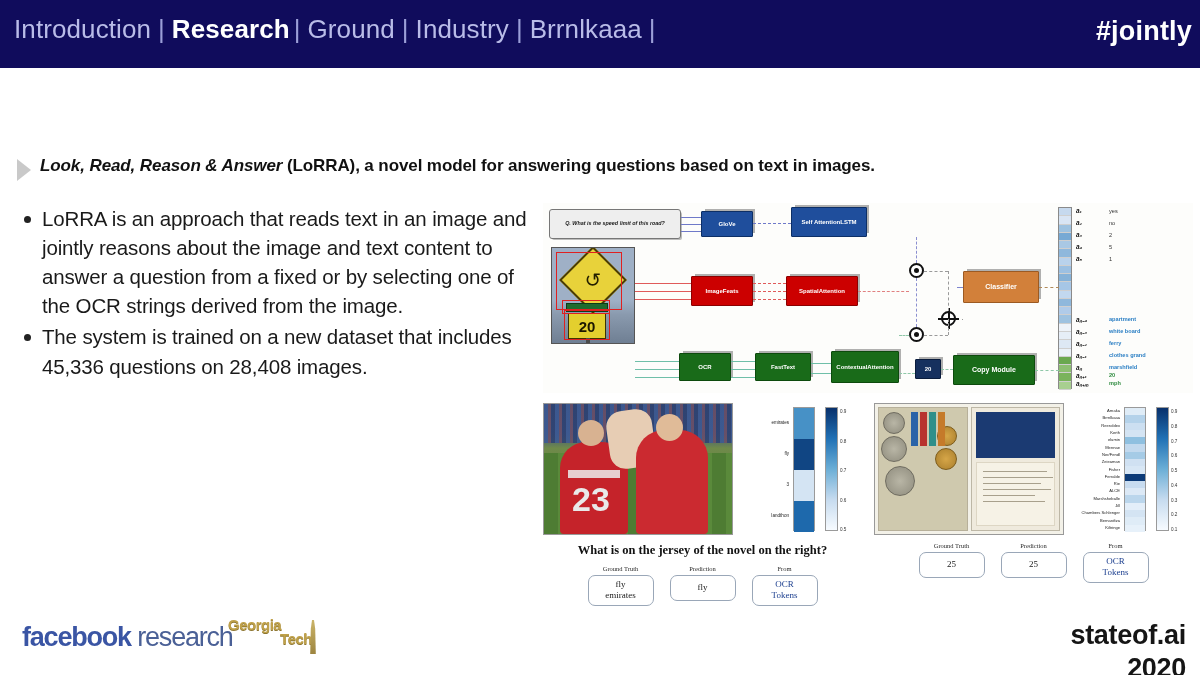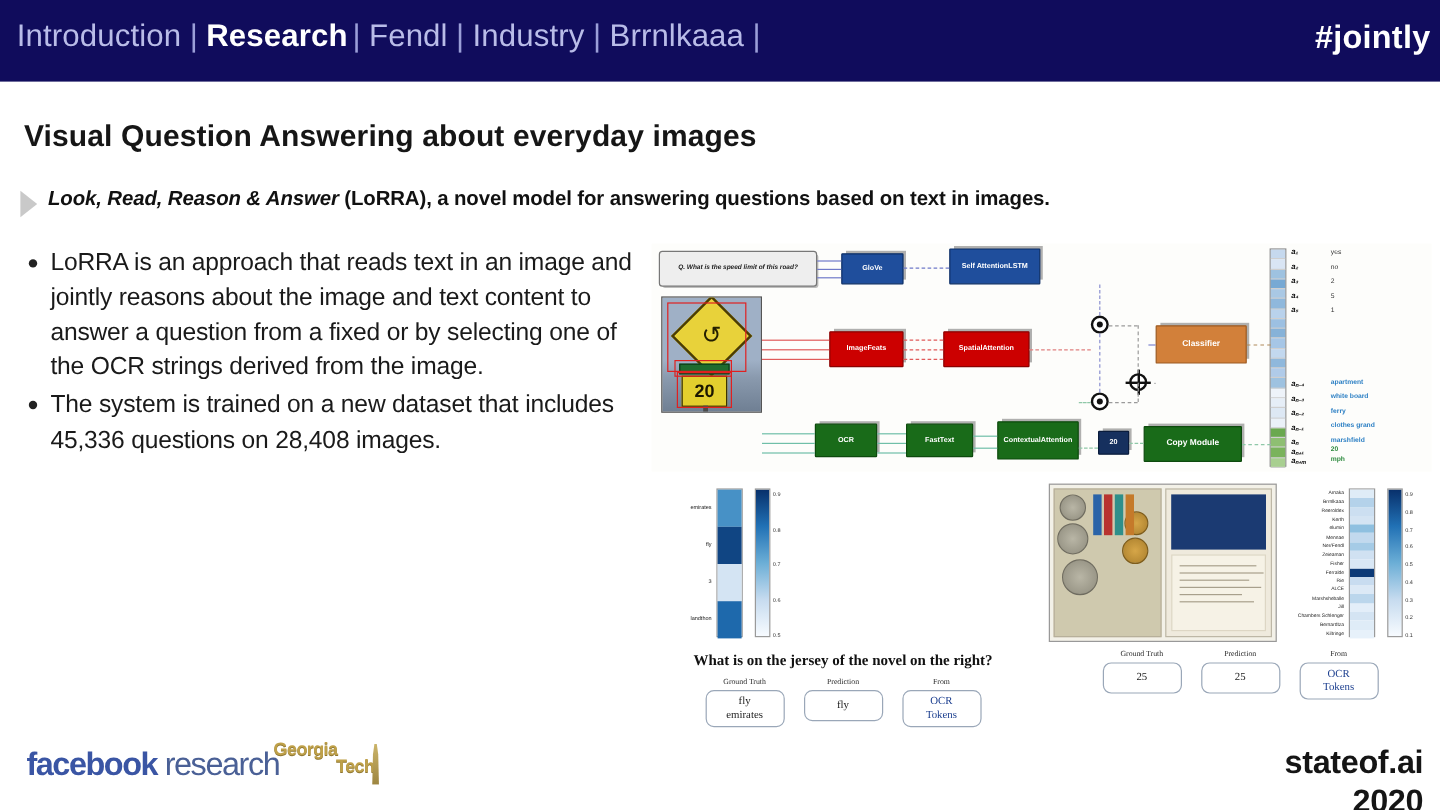--- a/index.html
+++ b/index.html
@@ -272,31 +272,30 @@
 <body>
 
 <div class="slide">
 
   <div class="header">
     <div class="nav" id="nav-container">
         <span class="nav-item">Introduction</span>
         <span class="nav-sep">|</span>
         <span class="nav-item active">Research</span>
         <span class="nav-sep">|</span>
-        <span class="nav-item">Fendl</span>
+        <span class="nav-item">Ground</span>
         <span class="nav-sep">|</span>
         <span class="nav-item">Industry</span>
         <span class="nav-sep">|</span>
         <span class="nav-item">Brrnlkaaa</span>
         <span class="nav-sep">|</span>
       </div>
     <div class="hashtag">#jointly</div>
   </div>
 
-  <div class="title">Visual Question Answering about everyday images</div>
 
   <div class="subtitle-row">
     <div class="tri"></div>
     <div class="subtitle">
       <span class="ital">Look, Read, Reason &amp; Answer</span><span> (LoRRA), a novel model for answering questions based on text in images.</span>
     </div>
   </div>
 
   <div class="bullets" id="bullets-container">
       <div class="bullet">
@@ -447,20 +446,31 @@
         <div style="position: absolute; left: 496px; top: 84px; width: 20px; height: 1px; border-top: 1px dashed rgb(176, 138, 90);"></div>
         <div style="position: absolute; left: 492px; top: 167px; width: 24px; height: 1px; border-top: 1px dashed rgb(143, 200, 168);"></div>
         <div style="position: absolute; left: 398px; top: 166px; width: 12px; height: 1px; border-top: 1px dashed rgb(143, 200, 168);"></div>
         <div style="position: absolute; left: 356px; top: 170px; width: 16px; height: 1px; border-top: 1px dashed rgb(143, 200, 168);"></div>
       </div>
 
     <div class="examples">
 
       <div class="example">
         <div class="ex-imgrow">
+          <div class="soccer">
+            <div class="crowd"></div>
+            <div class="pitch"></div>
+            <div class="p1"></div>
+            <div class="head1"></div>
+            <div class="nameband"></div>
+            <div class="num">23</div>
+            <div class="arms"></div>
+            <div class="p2"></div>
+            <div class="head2"></div>
+          </div>
           <div class="heat" id="heat0">
             <div class="heat-labels">
                 <span style="top: 16.5px;">emirates</span>
                 <span style="top: 47.5px;">fly</span>
                 <span style="top: 78.5px;">3</span>
                 <span style="top: 109.5px;">landthon</span>
               </div>
             <div class="heat-col">
                 <i style="height: 31px; background: rgb(71, 145, 198);"></i>
                 <i style="height: 31px; background: rgb(16, 69, 131);"></i>

